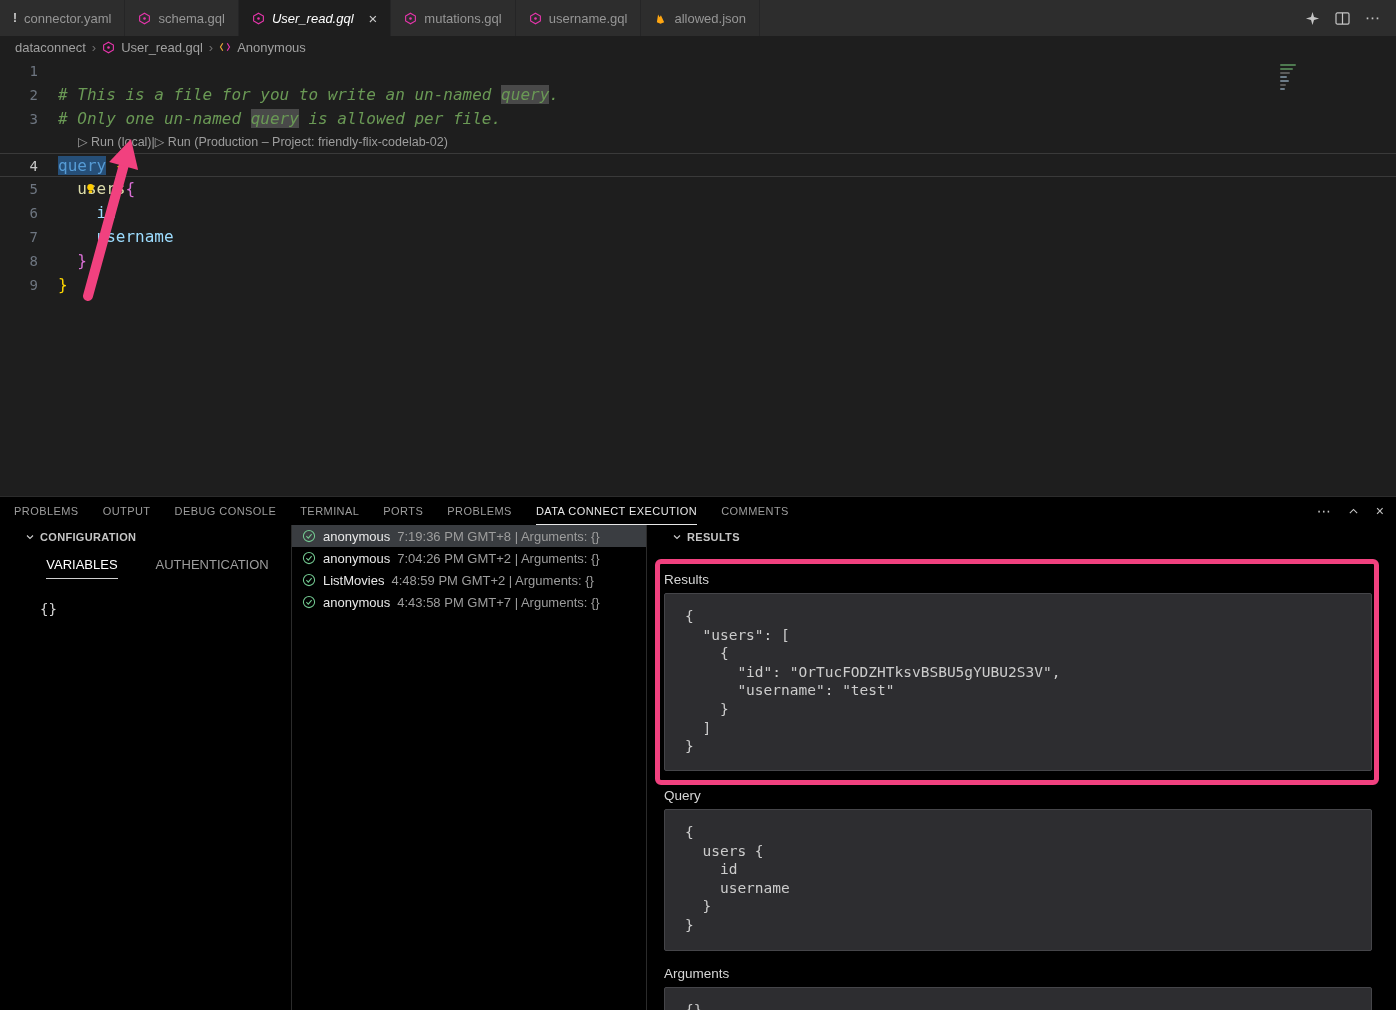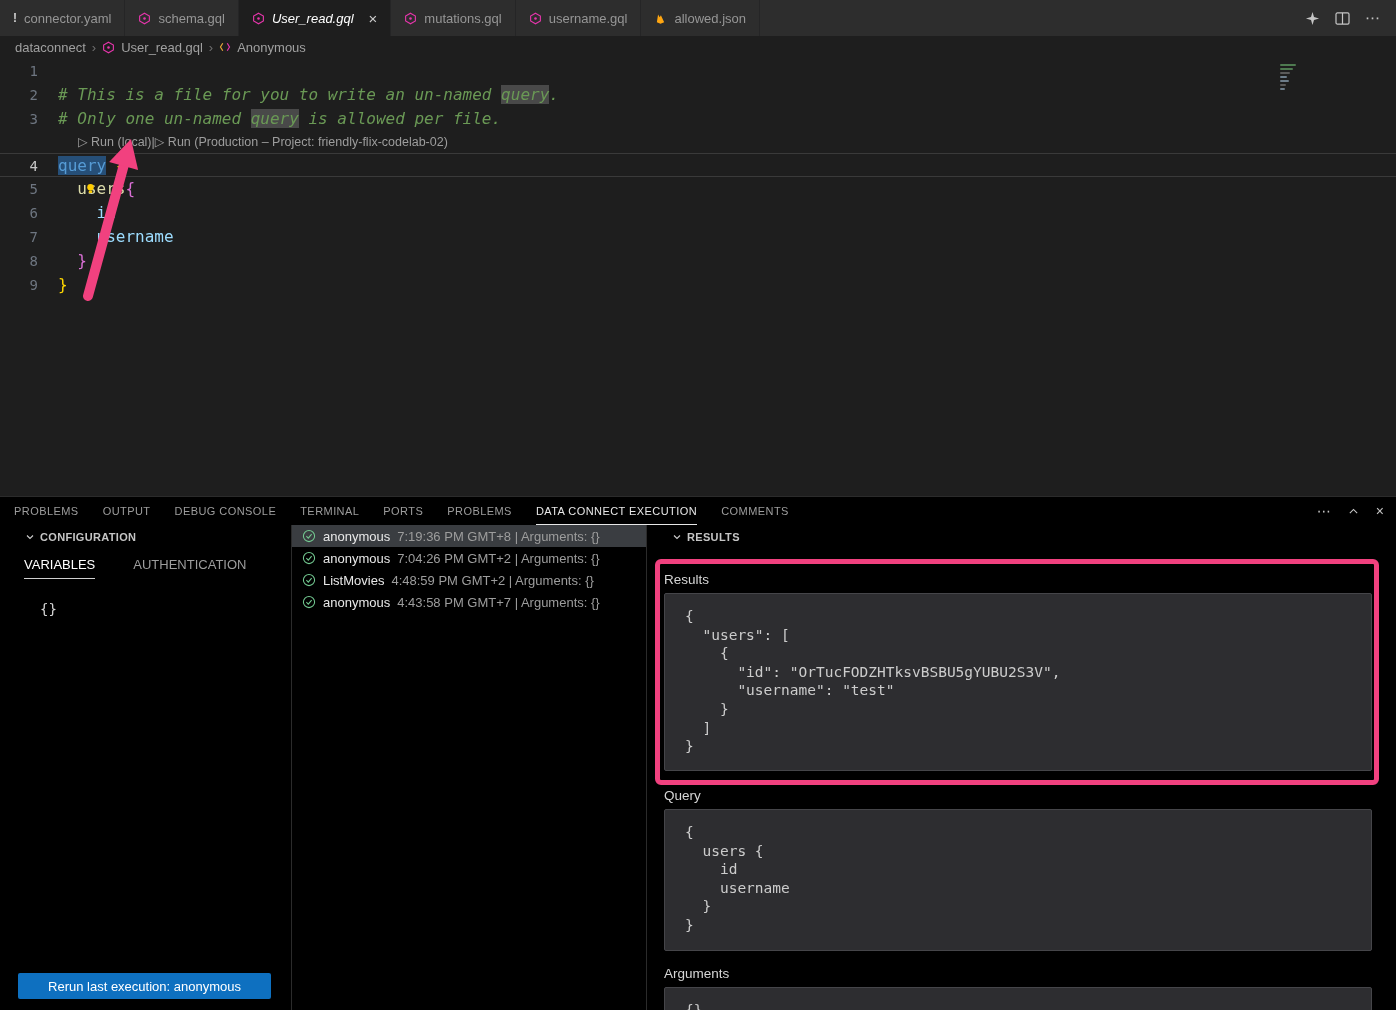--- a/index.html
+++ b/index.html
@@ -60,21 +60,21 @@
   .panel-actions { display:flex; align-items:center; gap:16px; color:#c5c5c5; font-size:14px; }
   .panel-actions .action { cursor:pointer; display:inline-flex; align-items:center; }
 
   .panel-body { flex:1; display:flex; min-height:0; }
   .col-config { width:292px; flex:none; border-right:1px solid #2b2b2b; position:relative; }
   .col-history { width:355px; flex:none; border-right:1px solid #2b2b2b; }
   .col-results { flex:1; min-width:0; overflow:hidden; }
 
   .section-header { height:24px; display:flex; align-items:center; gap:4px; padding-left:24px; font-size:11px; font-weight:bold; color:#c5c5c5; letter-spacing:0.03em; }
 
-  .cfg-tabs { display:flex; gap:38px; padding-left:24px; height:32px; align-items:center; font-size:13px; }
+  .cfg-tabs { display:flex; gap:38px; padding-left:24px; height:32px; align-items:center; font-size:13px;justify-content:center; }
   .cfg-tab { color:#9d9d9d; cursor:pointer; padding:5px 0 6px; border-bottom:1px solid transparent; }
   .cfg-tab.active { color:#ffffff; border-bottom:1px solid #d0d0d0; }
   .cfg-value { font-family:"DejaVu Sans Mono", monospace; font-size:14px; color:#d4d4d4; padding:20px 0 0 40px; }
   .rerun-btn { position:absolute; left:18px; right:20px; bottom:11px; height:26px; background:#0e70c0; color:#ffffff; font-size:13px; border-radius:2px; display:flex; align-items:center; justify-content:center; cursor:pointer; }
 
   .hist-row { height:22px; display:flex; align-items:center; gap:7px; padding-left:10px; font-size:13px; color:#9d9d9d; cursor:pointer; white-space:nowrap; }
   .hist-row.selected { background:#3a3d41; }
   .hist-name { color:#e8e8e8; }
 
   .results-scroll { padding:0 24px 0 17px; }
@@ -244,21 +244,20 @@
                 <path d="M4 6l4 4 4-4" fill="none" stroke="#cccccc" stroke-width="1.5"></path>
               </svg>
           </span>
           <span>CONFIGURATION</span>
         </div>
         <div class="cfg-tabs" id="cfg-tabs">
             <span class="cfg-tab active">VARIABLES</span>
             <span class="cfg-tab">AUTHENTICATION</span>
           </div>
         <div class="cfg-value">{}</div>
-        <div class="rerun-btn">Rerun last execution: anonymous</div>
       </div>
 
       <div class="col-history">
         <div id="history-items">
             <div class="hist-row selected">
               <span class="icon">
                 <svg width="14" height="14" viewBox="0 0 16 16">
                   <circle cx="8" cy="8" r="6.4" fill="none" stroke="#73c991" stroke-width="1.2"></circle>
                   <path d="M5 8.2 7.2 10.4 11 5.8" fill="none" stroke="#73c991" stroke-width="1.2"></path>
                 </svg>

